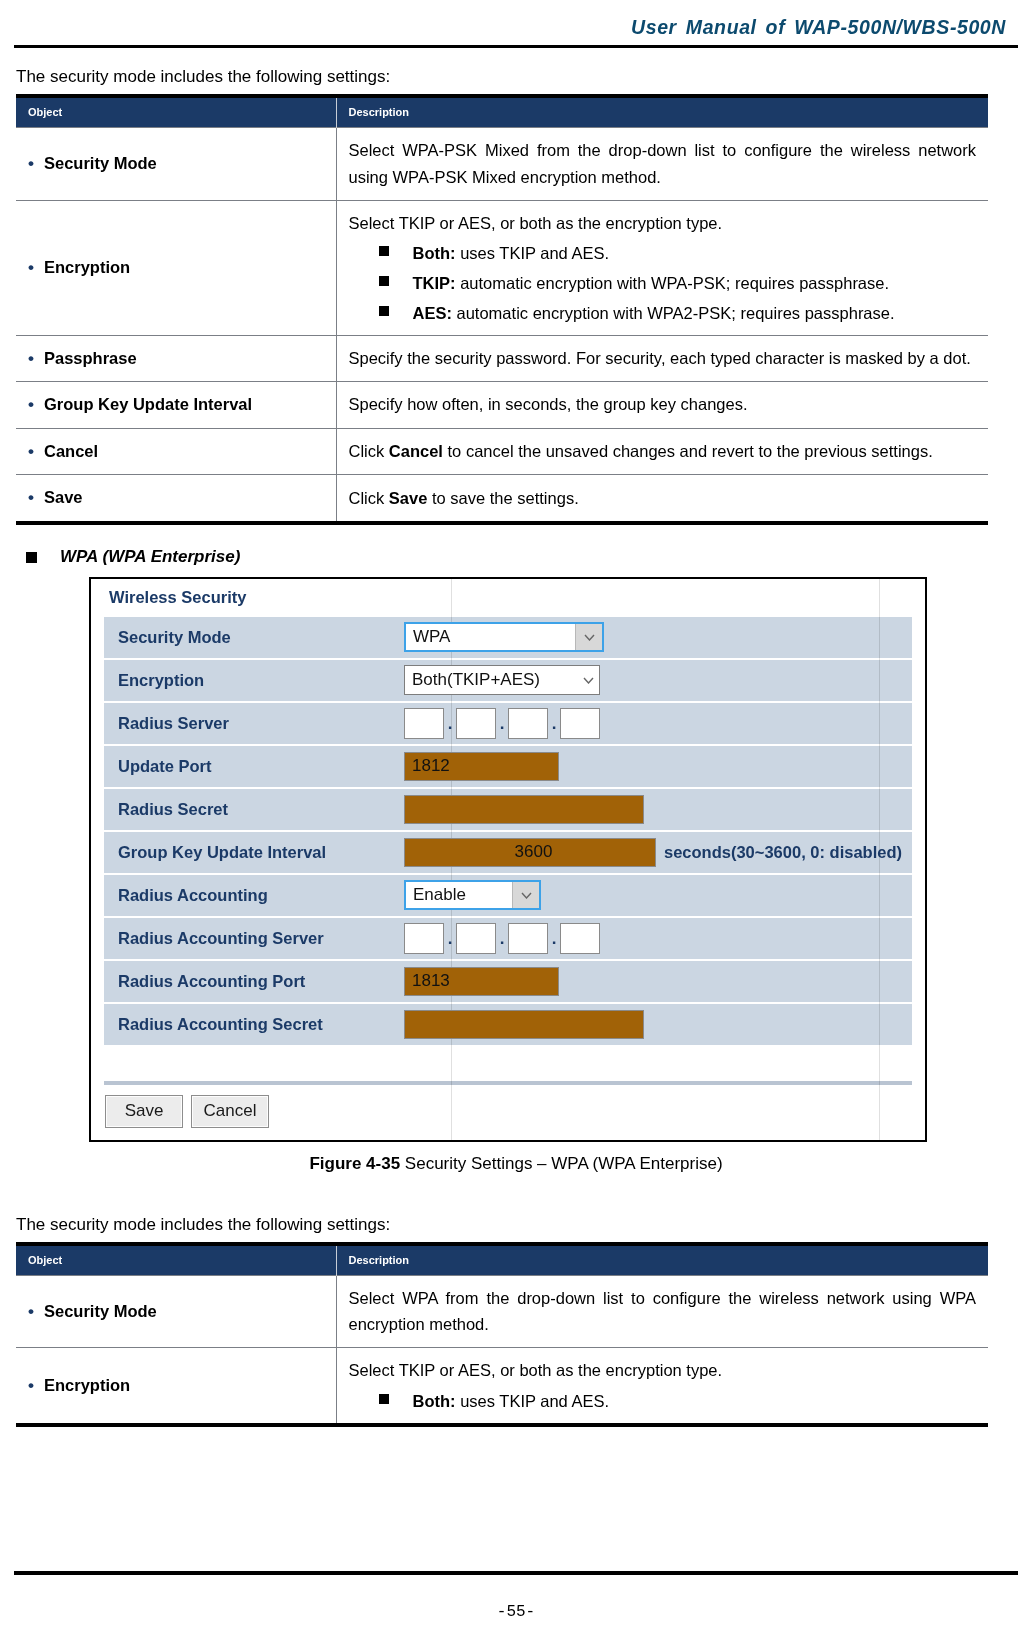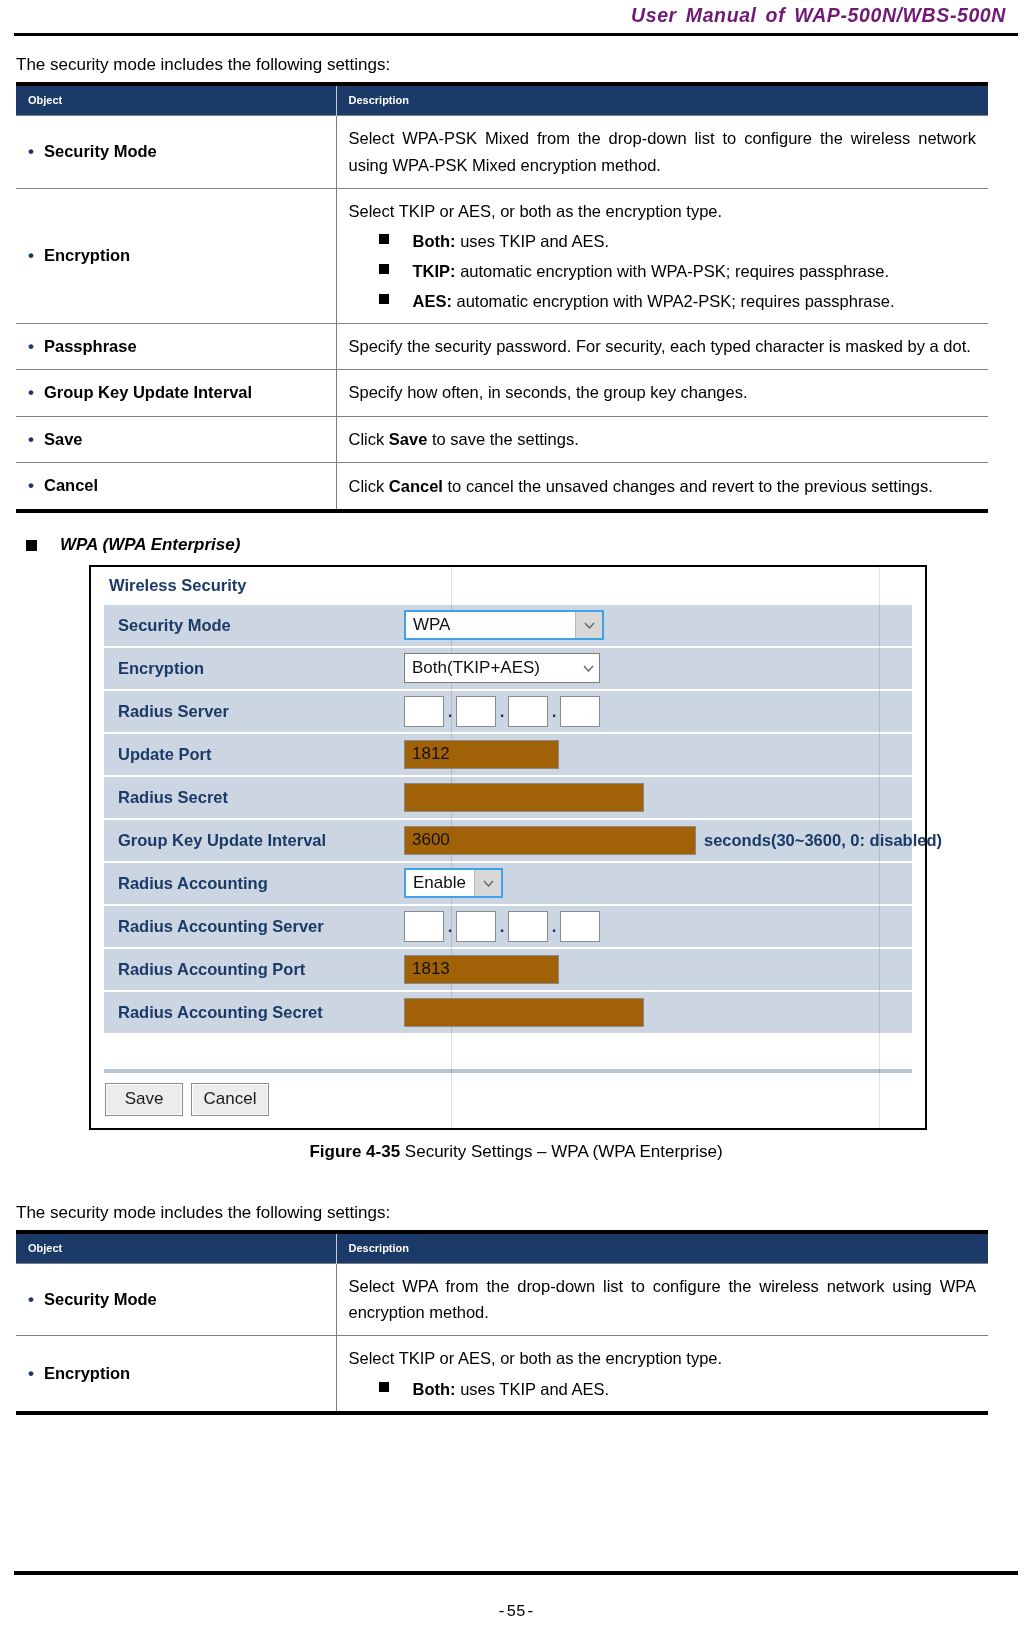--- a/index.html
+++ b/index.html
@@ -19,25 +19,25 @@
     width: 1032px;
     height: 1633px;
     position: relative;
     box-sizing: border-box;
     padding: 0 12px;
   }
 
   
   .doc-header {
     text-align: right;
-    padding: 4px 14px 0 0;
+    padding: 16px 14px 0 0;
     font-size: 19.5px;
     font-weight: bold;
     font-style: italic;
-    color: #701a75;
+    color: #0c4a6e;
     letter-spacing: 0.6px;
     word-spacing: 3px;
   }
   .header-rule {
     margin: 6px 2px 0 2px;
     border-top: 3px solid #000;
   }
 
   
   .intro {
@@ -211,37 +211,37 @@
     border-left: 1px solid #b8b8b8;
     margin-left: auto;
   }
   .sel.plain .arrowbox { background: transparent; border-left: none; width: 22px;}
   .chev {
     width: 11px; height: 7px;
   }
 
   .sel-securitymode { width: 200px; }
   .sel-encryption { width: 196px; }
-  .sel-acct { width: 99px; }
+  .sel-acct { width: 137px; }
 
   .txt {
     height: 29px;
     background: #a16207;
     border: 1px solid #8a8a8a;
     box-sizing: border-box;
     font-size: 17px;
     color: #111;
     display: flex;
     align-items: center;
     padding-left: 7px;
     white-space: nowrap;
   }
   .txt-port { width: 155px; }
   .txt-secret { width: 240px; }
-  .txt-gkui { width: 292px; }
+  .txt-gkui { width: 252px; justify-content: center; }
   .txt-interim { width: 244px; }
 
   .ipgroup { display: flex; align-items: center; }
   .octet {
     width: 40px;
     height: 31px;
     background: #fff;
     border: 1px solid #8a8a8a;
     box-sizing: border-box;
   }
@@ -369,32 +369,32 @@
       <tr>
         <td class="objcell">
           <span class="bullet">•</span><span>Group Key Update Interval</span>
         </td>
         <td class="desccell noj">
           <span>Specify how often, in seconds, the group key changes.</span>
         </td>
       </tr>
       <tr>
         <td class="objcell">
+          <span class="bullet">•</span><span>Cancel</span>
+        </td>
+        <td class="desccell noj">
+          <span>Click </span><span class="b">Cancel</span><span> to cancel the unsaved changes and revert to the previous settings.</span>
+        </td>
+      </tr>
+      <tr>
+        <td class="objcell">
           <span class="bullet">•</span><span>Save</span>
         </td>
         <td class="desccell noj">
           <span>Click </span><span class="b">Save</span><span> to save the settings.</span>
-        </td>
-      </tr>
-      <tr>
-        <td class="objcell">
-          <span class="bullet">•</span><span>Cancel</span>
-        </td>
-        <td class="desccell noj">
-          <span>Click </span><span class="b">Cancel</span><span> to cancel the unsaved changes and revert to the previous settings.</span>
         </td>
       </tr>
     </tbody>
   </table>
 
   <div class="sec-head">
     <span class="sq"></span><span>WPA (WPA Enterprise)</span>
   </div>
 
   <div class="shot">

